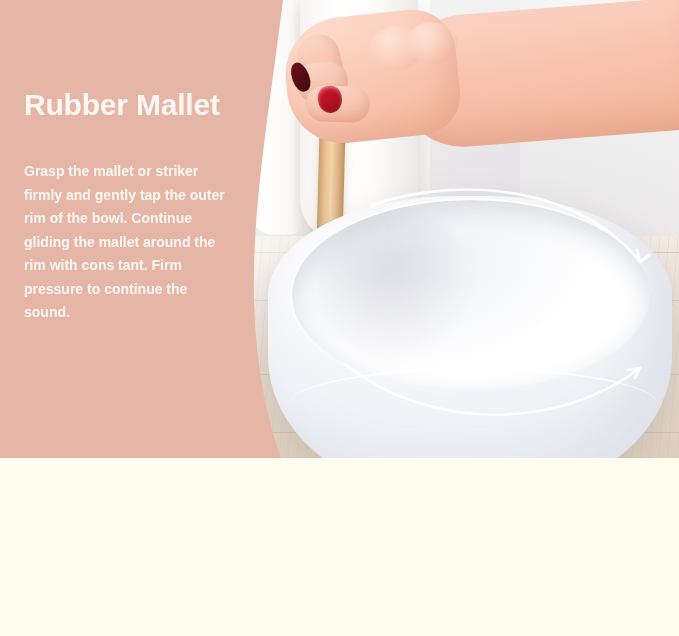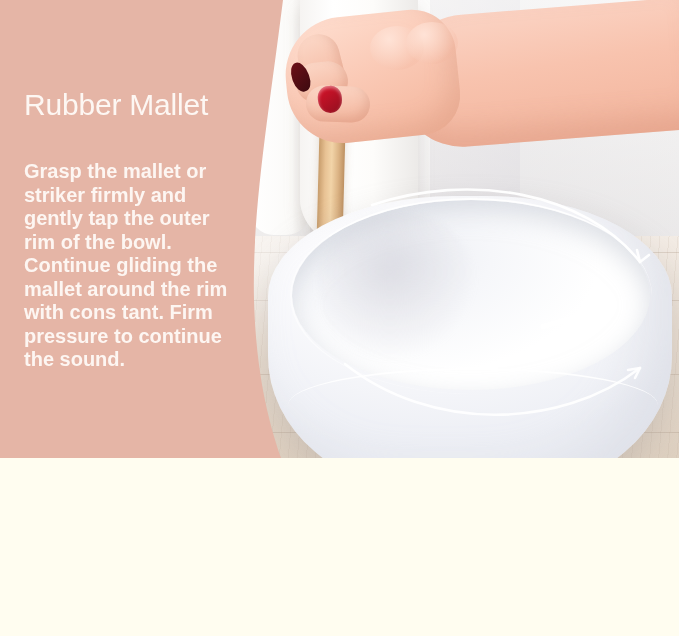--- a/index.html
+++ b/index.html
@@ -218,30 +218,30 @@
 
   #panel-text {
     position:absolute;
     left:0; top:0;
     width:252px; height:458px;
   }
   #panel-title {
     position:absolute;
     left:24px; top:88px;
     font-size:30px;
-    font-weight:normal;
+    font-weight:bold;
     color:#fdf7f3;
     letter-spacing:-0.2px;
     white-space:nowrap;
   }
   #panel-body {
     position:absolute;
     left:24px; top:160px;
     width:212px;
-    font-size:20px;
+    font-size:14px;
     font-weight:bold;
     line-height:23.5px;
     color:#fdf6f2;
   }
 
   
   #tips-section {
     position:absolute;
     left:0; top:458px;
     width:679px; height:178px;

